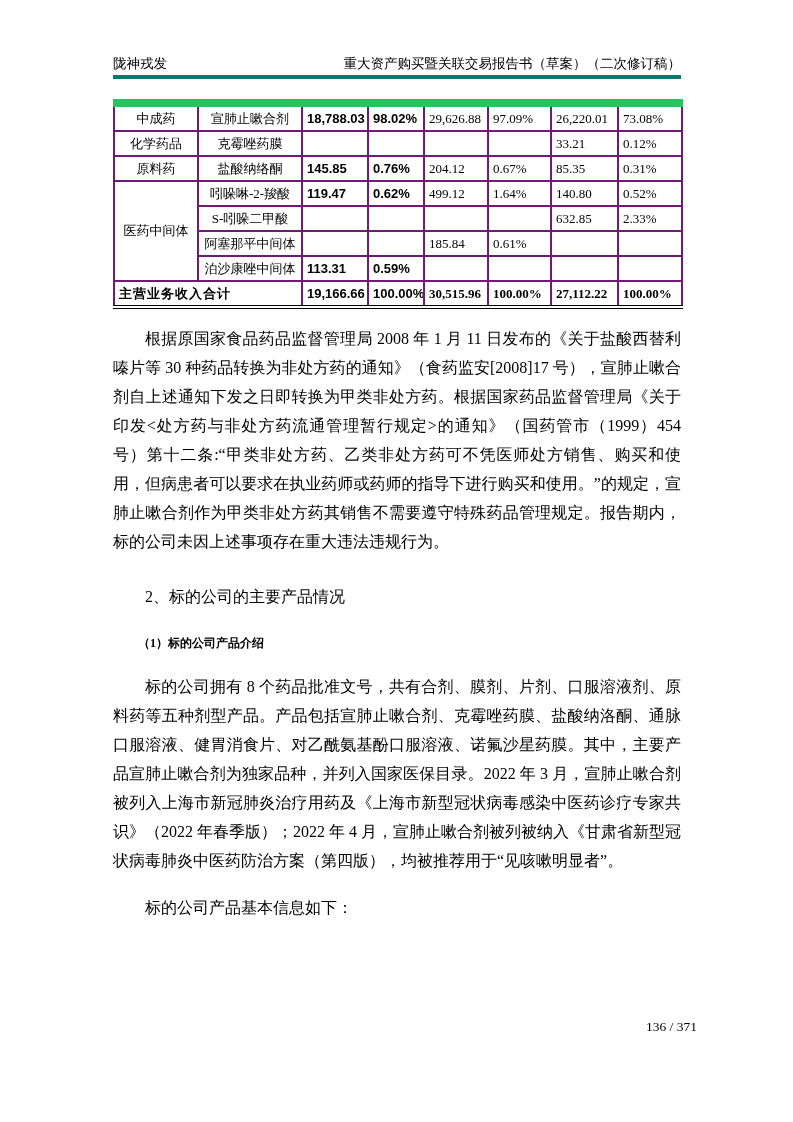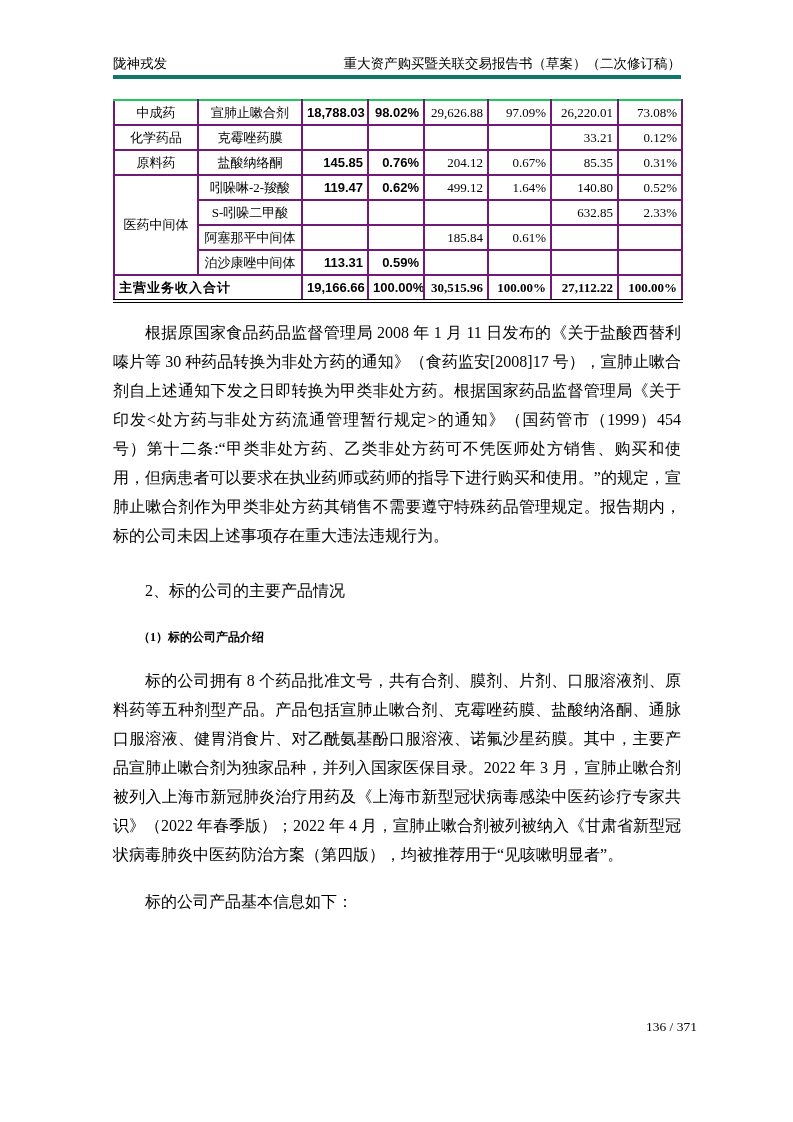--- a/index.html
+++ b/index.html
@@ -28,23 +28,23 @@
     border-collapse:collapse;table-layout:fixed;width:568px;
   }
   table.revtbl td{
     border:2px solid #701a75;
     height:23px;
     font-size:13px;
     padding:0 4px;
     white-space:nowrap;overflow:hidden;
     vertical-align:middle;
   }
-  table.revtbl tr.first td{border-top:2px solid #22c55e;}
+  table.revtbl tr.first td{border-top:8px solid #22c55e;}
   .cat,.prod{text-align:center;padding:0 2px;}
-  .num{text-align:right;margin-top:22px;}
+  .num{margin-top:22px;}
   .bsans{font-family:"Liberation Sans","DejaVu Sans",sans-serif;font-weight:bold;font-size:12.5px;}
   tr.total td{border-bottom:4px double #000;font-weight:bold;}
   .total-label{text-align:left;font-weight:bold;letter-spacing:1px;}
 
   
   .para{
     font-size:16px;line-height:29px;
     text-align:justify;
     text-indent:32px;
     margin:15px 0 0 0;

